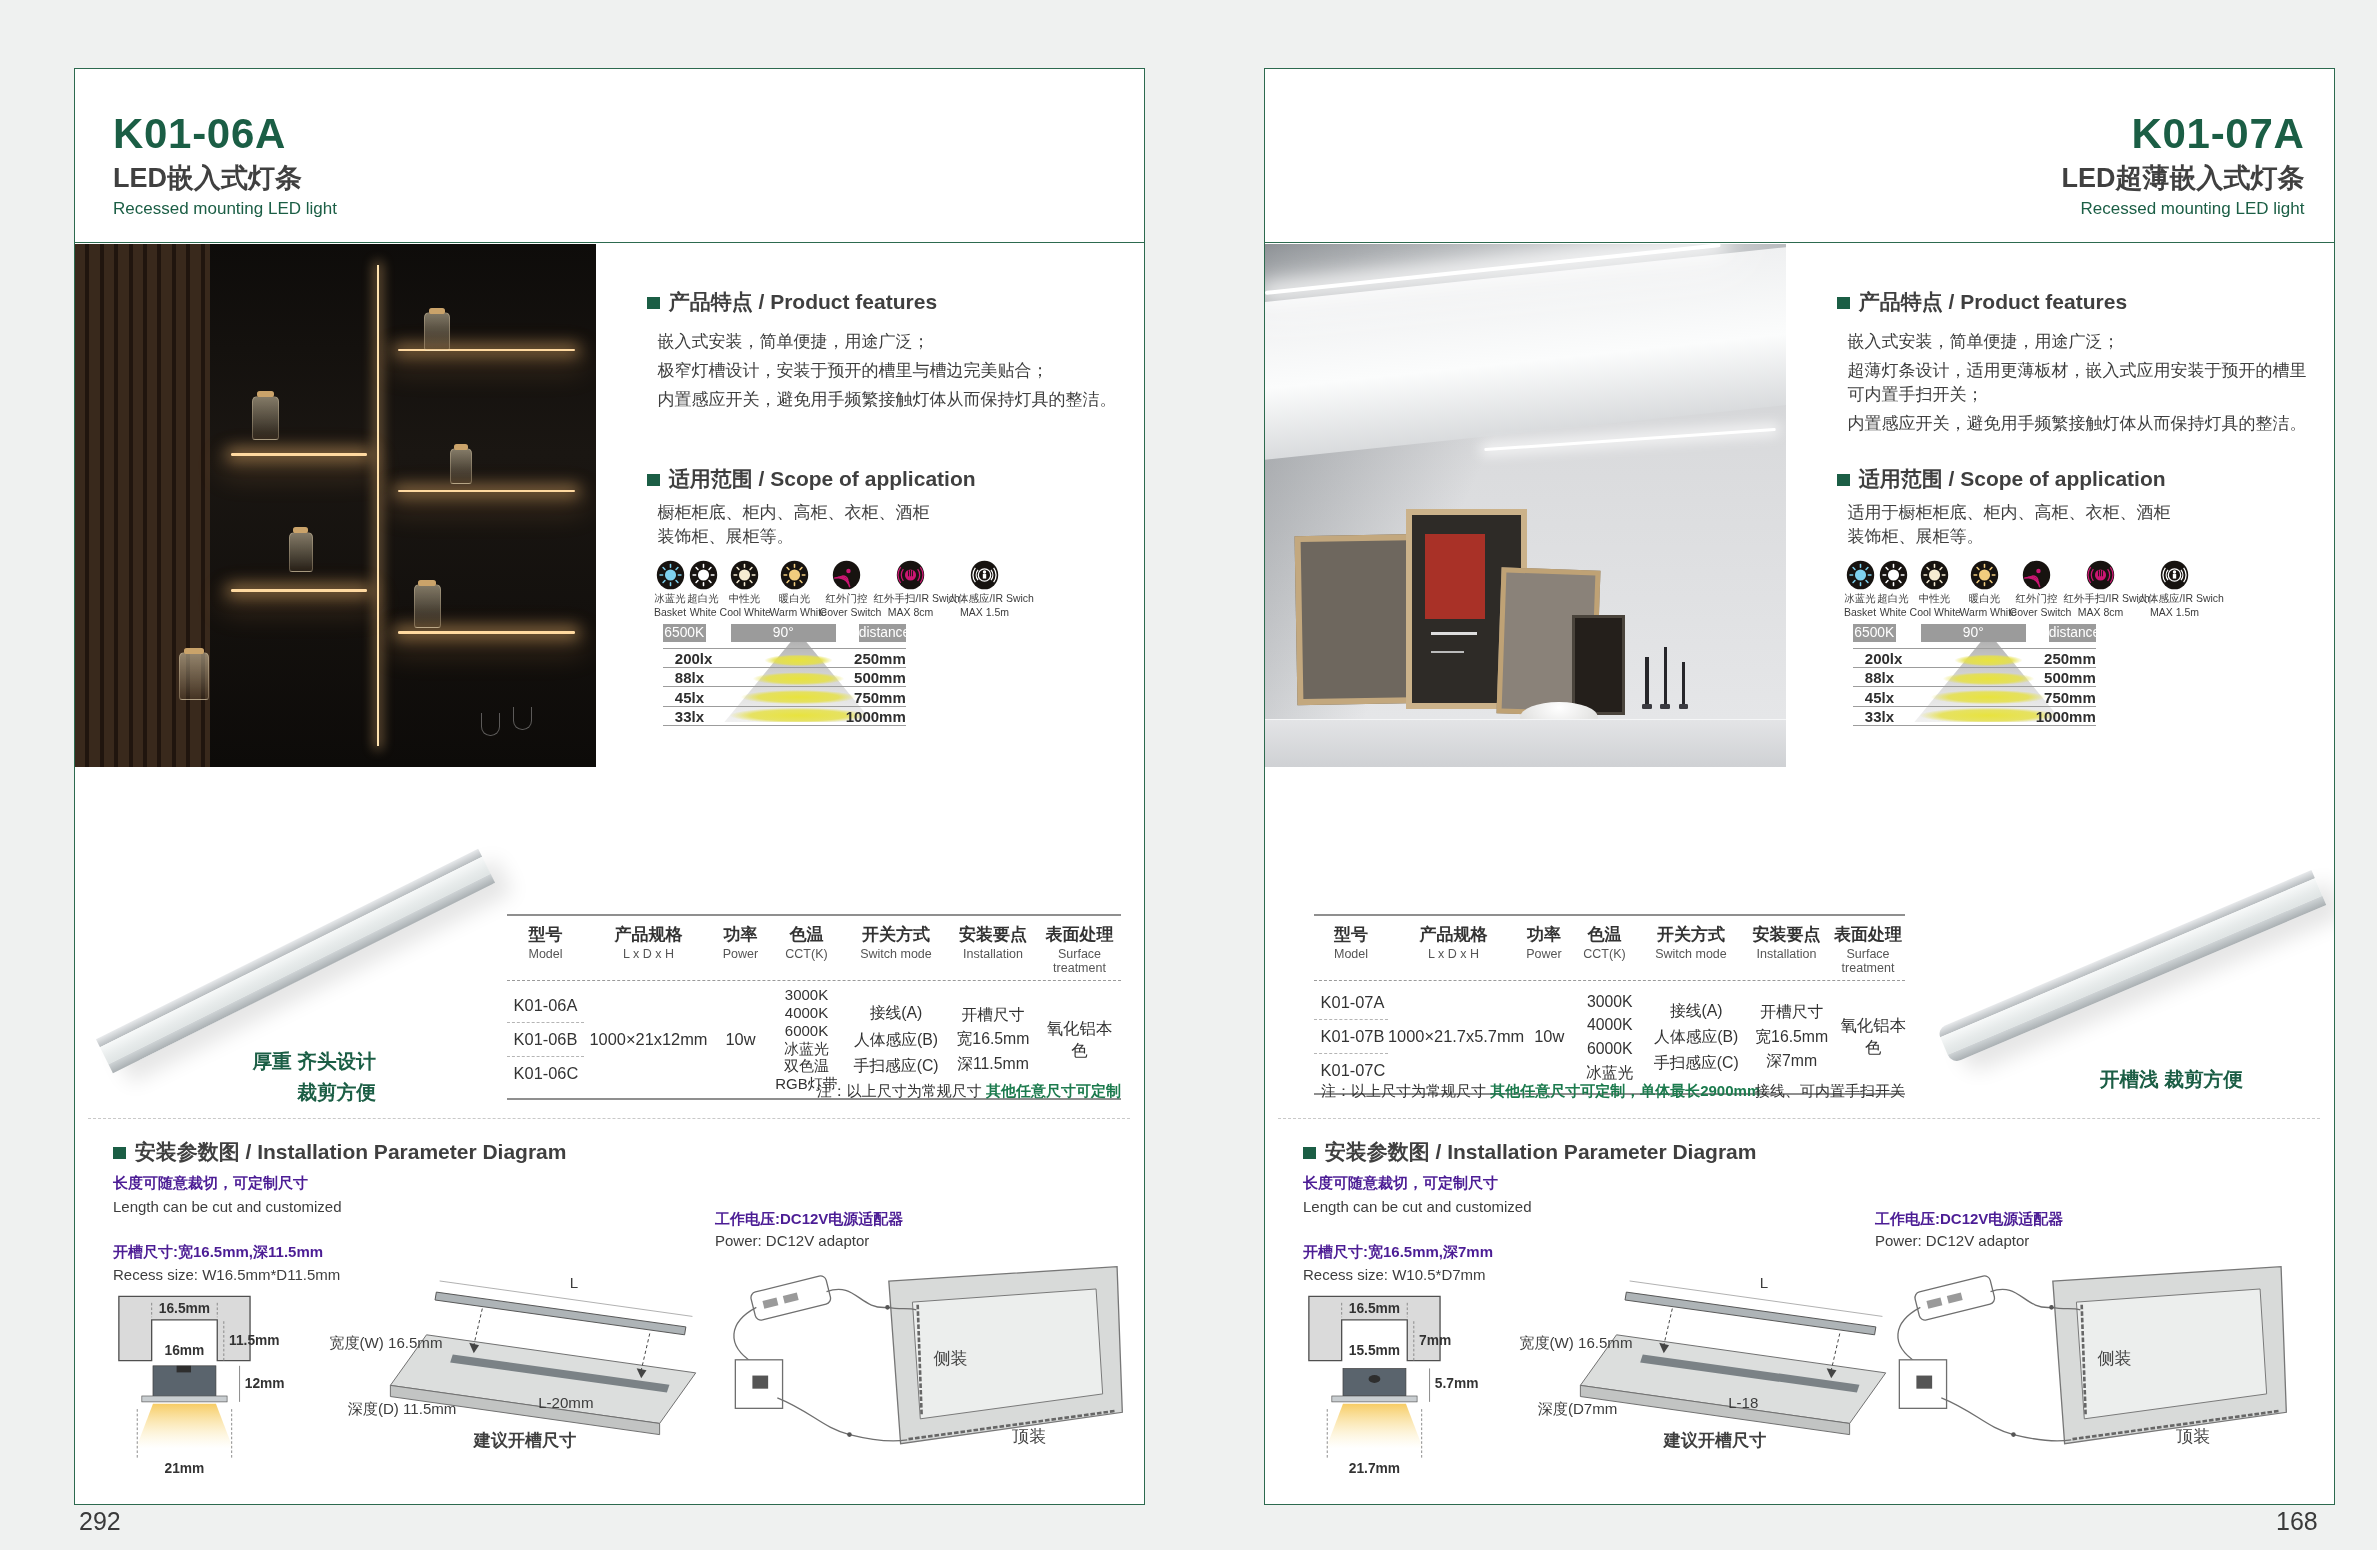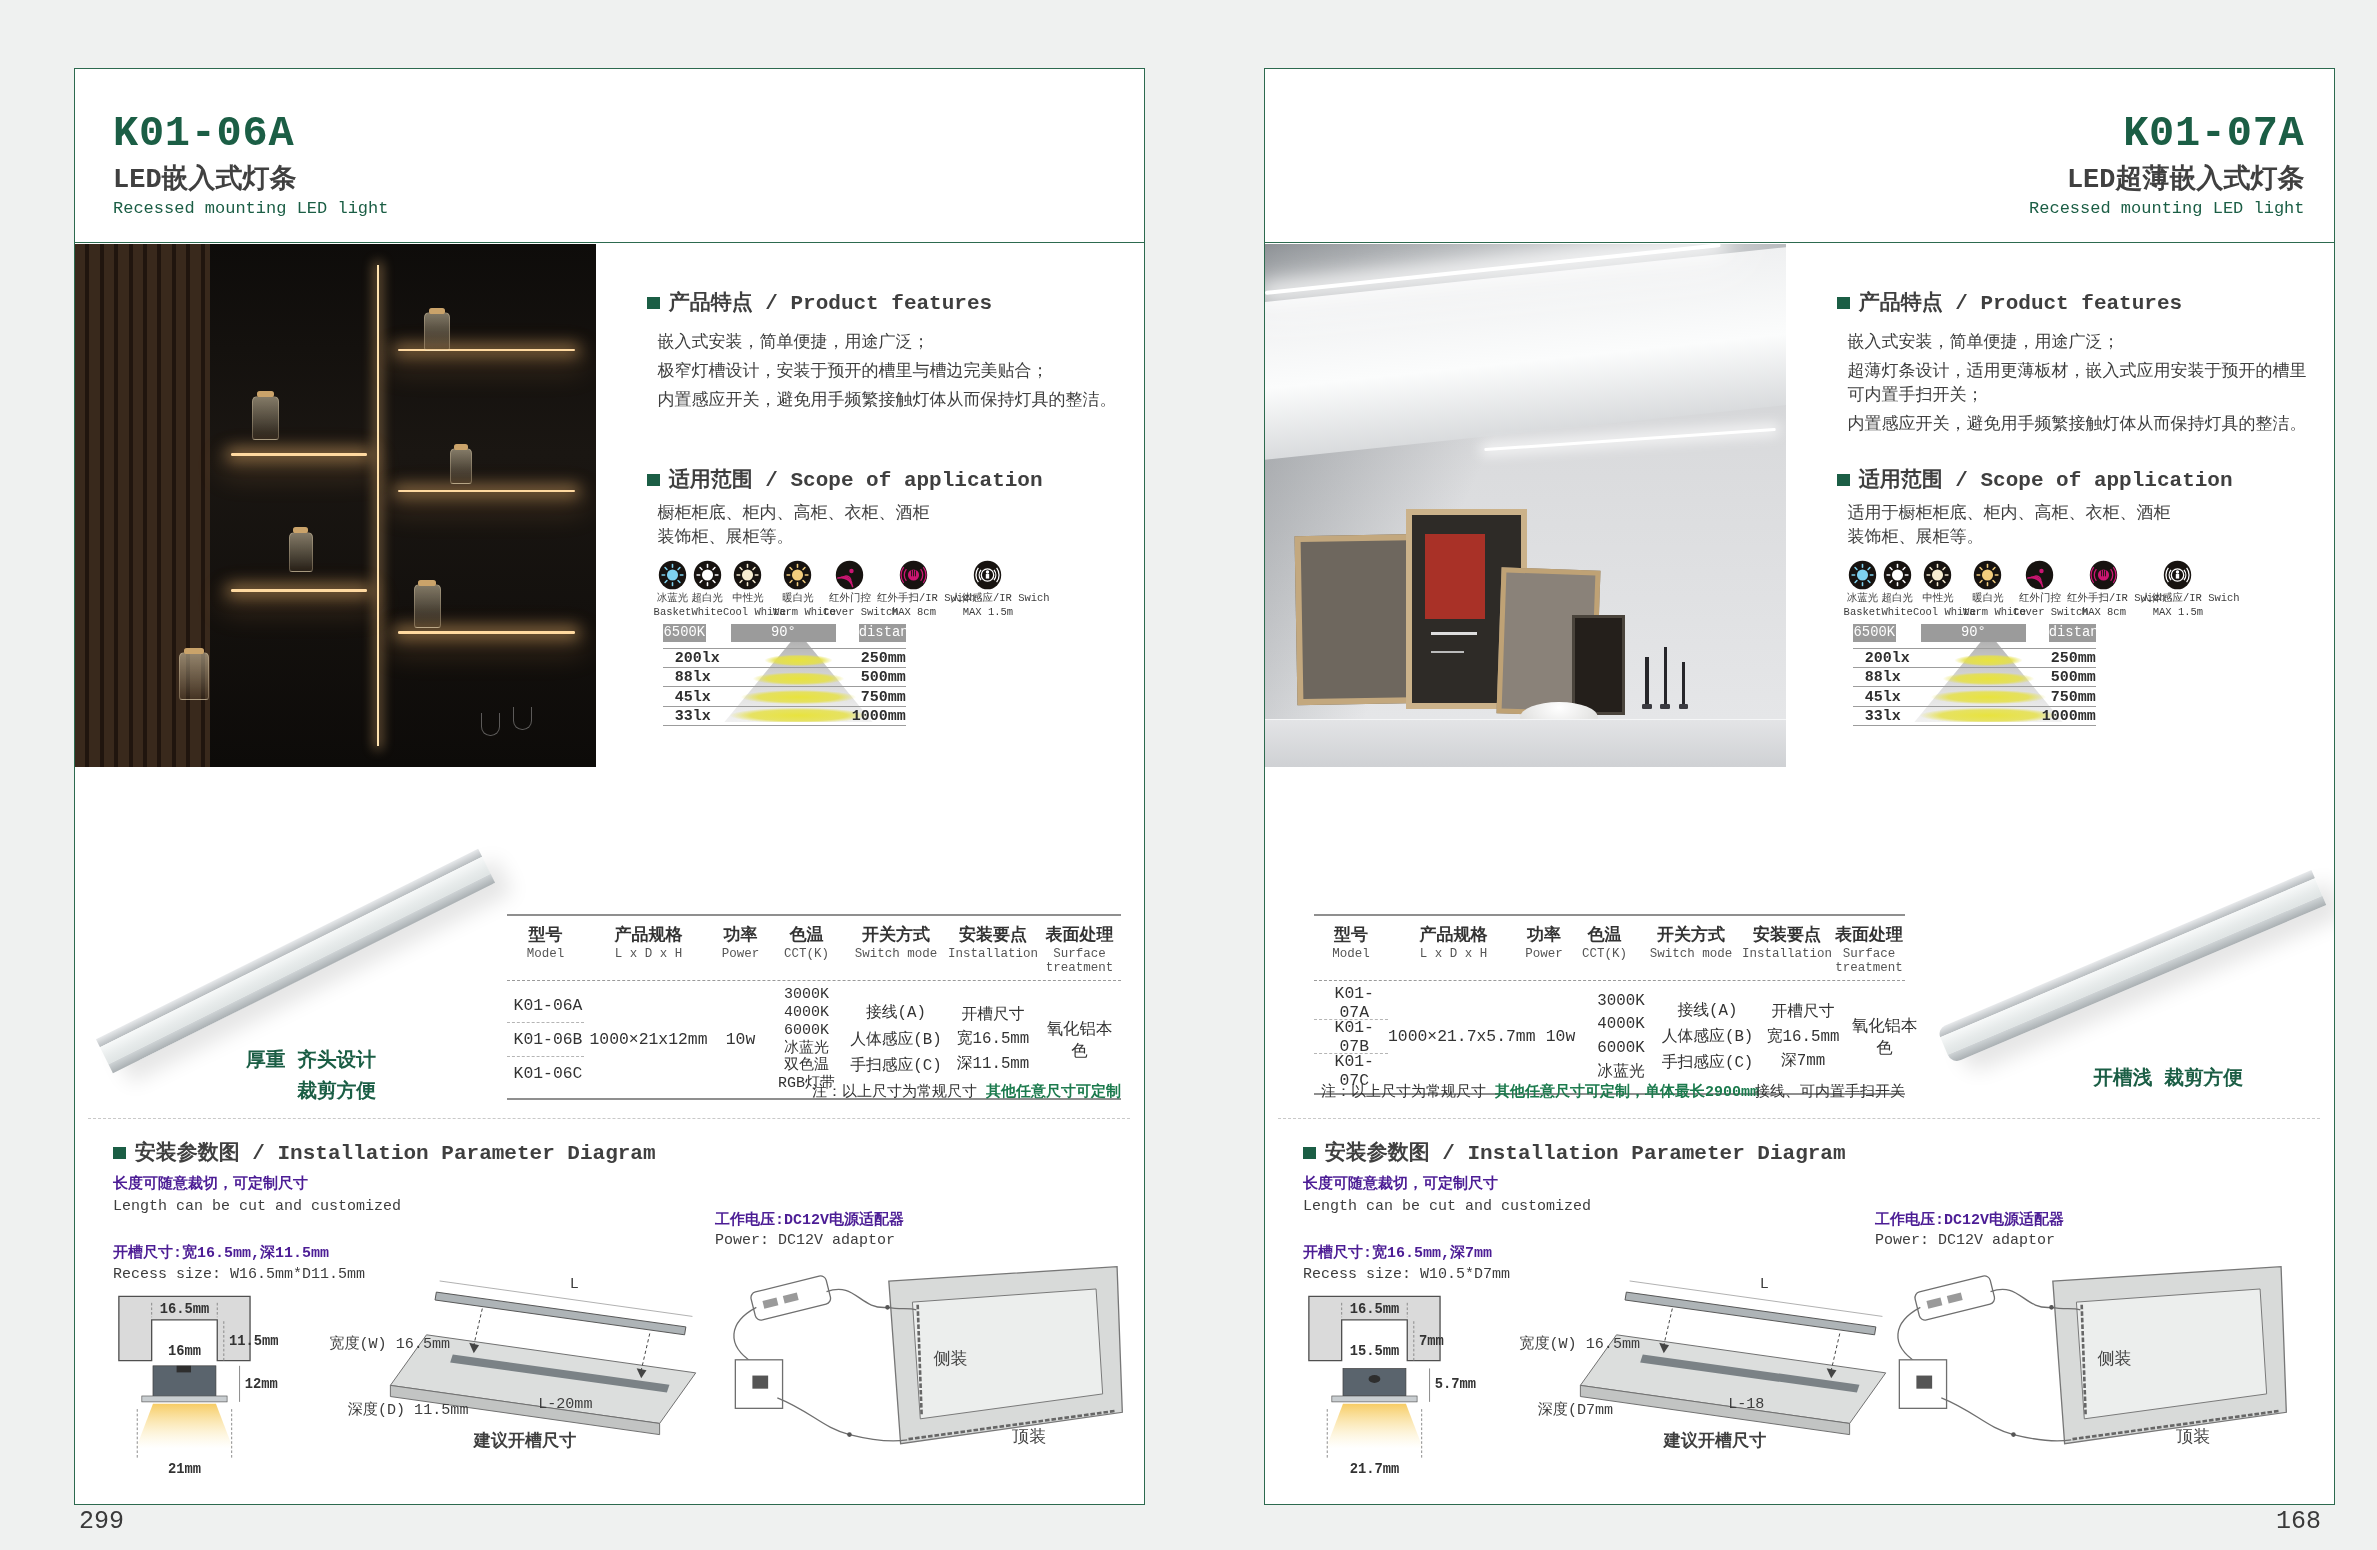--- a/index.html
+++ b/index.html
@@ -1,17 +1,17 @@
 <!DOCTYPE html>
 <html style="font-size:10.5px"><head>
 <meta charset="utf-8">
 <style>
   html,body{margin:0;padding:0;background:#e8eae9;}
   .canvas{position:relative;width:2377px;height:1550px;background:#eff1f0;
-    font-family:Liberation Mono, monospace;overflow:hidden;}
+    font-family:Liberation Sans, sans-serif;overflow:hidden;}
   .page{position:absolute;top:68px;width:1069px;height:1435px;background:#fff;
     border:1.3px solid #2d6a4f;overflow:hidden;}
   .page-left{left:74px;} .page-right{left:1264px;}
   .title-block{position:absolute;top:43px;}
   .model-title{font-size:42px;font-weight:bold;color:#1b5e45;letter-spacing:0.7px;line-height:1.05;}
   .sub-cn{font-size:27px;font-weight:bold;color:#404040;margin-top:3.9px;}
   .sub-en{font-size:17px;color:#1b5e45;margin-top:2.6px;}
   .hr-green{position:absolute;left:0;width:1069px;top:173px;border-top:1.3px solid #2d6a4f;}
   .photo{position:absolute;left:0;top:175px;width:521px;height:523px;overflow:hidden;}
   .photo-dark{background:linear-gradient(180deg,#0e0c0a,#1a1612 40%,#0d0b09);}
@@ -816,16 +816,16 @@
         <rect x="92" y="196" width="24" height="20" fill="#555" stroke="none"></rect>
         <path d="M130,230 C180,250 200,276 240,286"></path>
         <path d="M298,92 C318,96 330,92 342,96"></path>
         <path d="M240,286 C280,296 305,298 328,294"></path>
       </g>
       <circle cx="298" cy="92" r="3.5" fill="#555"></circle>
       <circle cx="240" cy="286" r="3.5" fill="#555"></circle>
     </svg>
   </div>
 
-  <div class="page-num" style="left:79px;top:1507px;">299</div>
+  <div class="page-num" style="left:79px;top:1507px;">292</div>
   <div class="page-num" style="left:2276px;top:1507px;">168</div>
 </div>
 
 
 </body></html>

